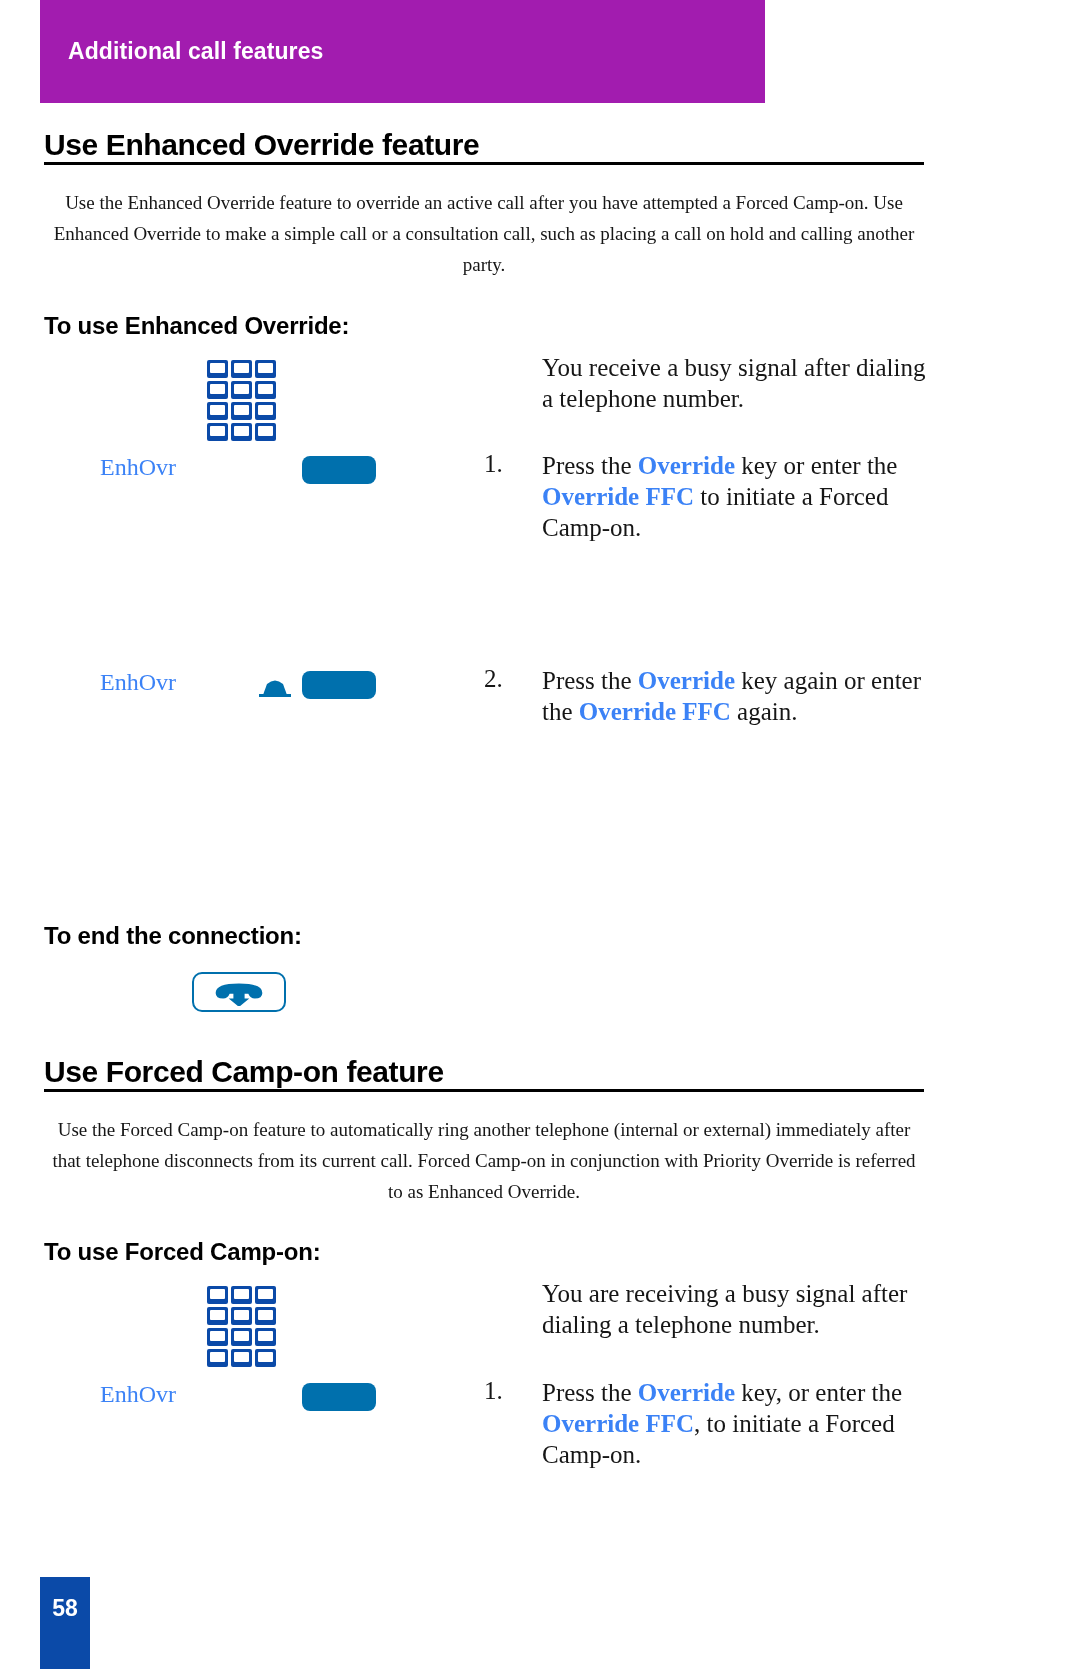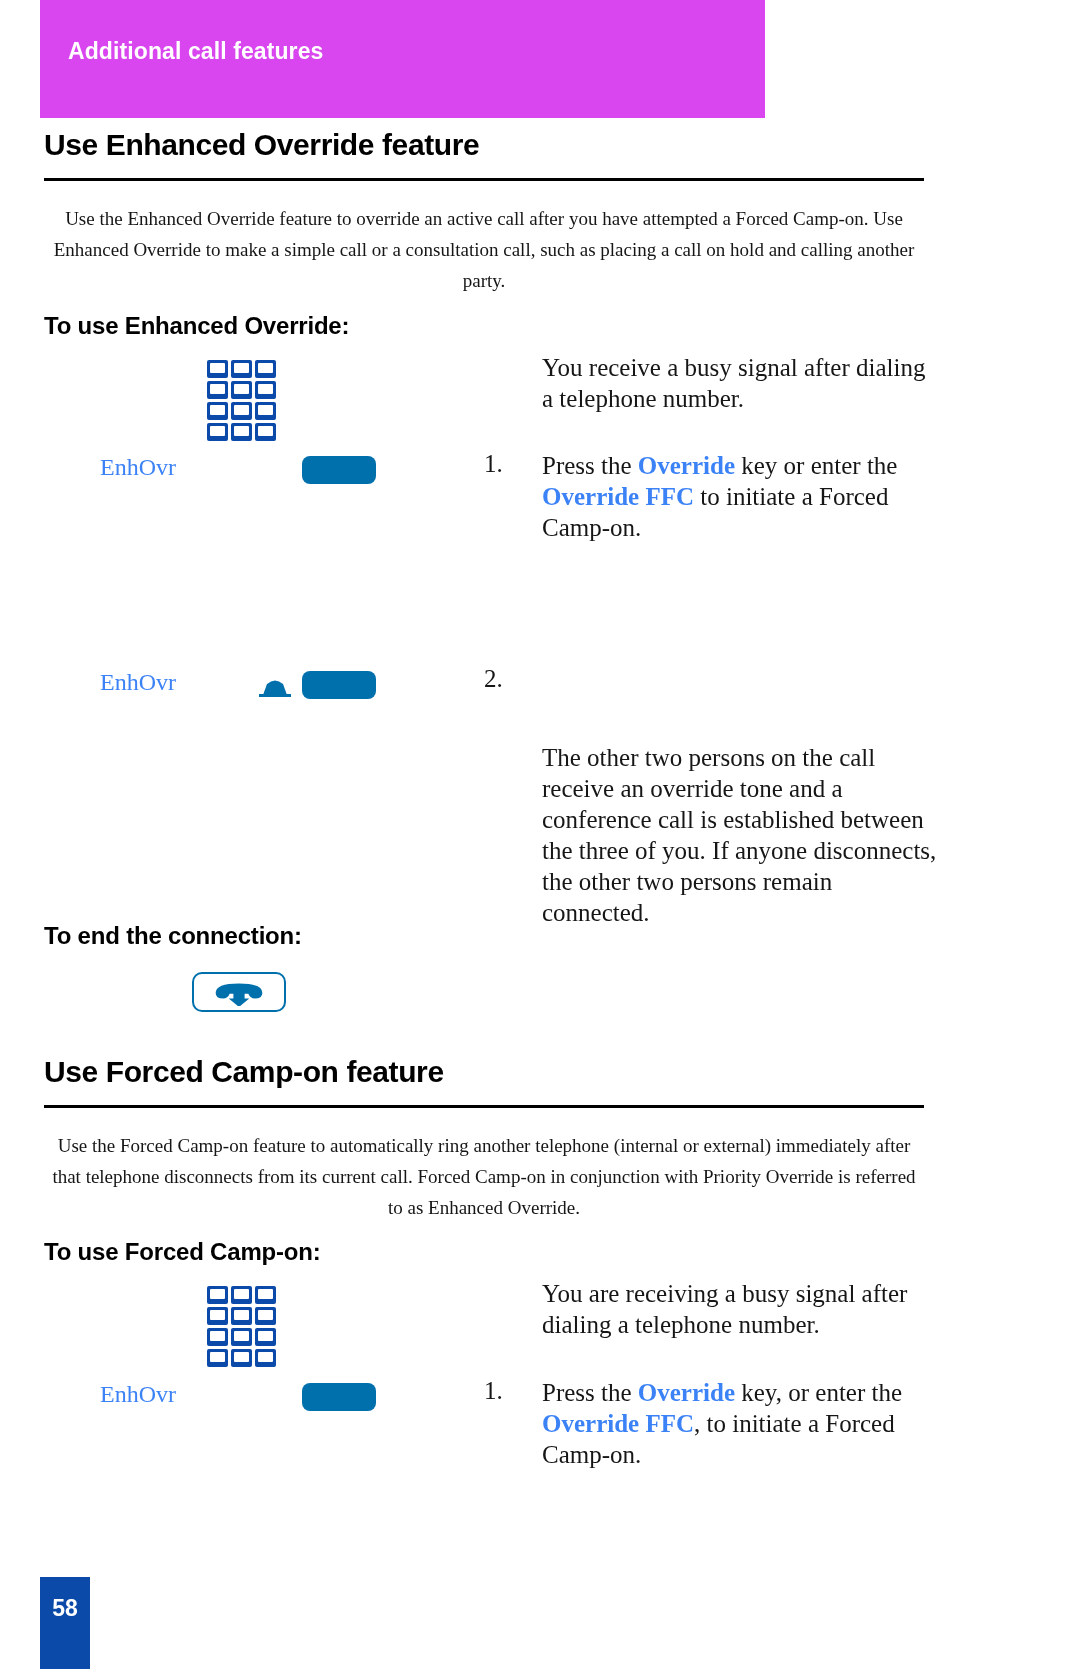--- a/index.html
+++ b/index.html
@@ -14,22 +14,22 @@
     font-family: "Liberation Serif", serif;
     overflow: hidden;
   }
 
   
   .page-header {
     position: absolute;
     left: 40px;
     top: 0;
     width: 725px;
-    height: 118px;
-    background: #d946ef;
+    height: 103px;
+    background: #a21caf;
   }
   .page-header-title {
     position: absolute;
     left: 28px;
     top: 38px;
     color: #ffffff;
     font-family: "Liberation Sans", sans-serif;
     font-weight: bold;
     font-size: 23px;
     letter-spacing: .1px;
@@ -40,21 +40,21 @@
     position: absolute;
     left: 44px;
     width: 880px;
   }
   .section-title {
     font-family: "Liberation Sans", sans-serif;
     font-weight: bold;
     font-size: 30px;
     color: #000000;
     letter-spacing: -0.4px;
-    padding-bottom: 16px;
+    padding-bottom: 0;
     white-space: nowrap;
   }
   .section-rule {
     border-bottom: 3px solid #000000;
     width: 880px;
     margin-bottom: 22px;
   }
 
   
   .para {
@@ -250,26 +250,26 @@
     <div class="keylabel" style="left:48px; top:4px;">EnhOvr</div>
     <div class="handset-small" style="left:205px; top:10px;">
       <svg viewBox="0 0 36 22" width="36" height="22" aria-hidden="true">
         <path d="M6 20 L10 9 Q18 2 26 9 L30 20 Z" fill="#0070AD"></path>
         <rect x="2" y="19" width="32" height="3" fill="#0070AD"></rect>
       </svg>
     </div>
     <div class="softkey" style="left:250px; top:6px;"></div>
   </div>
   <div class="col-num">2.</div>
+  <div class="col-text"><span>Press the </span><span class="hl">Override</span><span> key again or enter the </span><span class="hl">Override FFC</span><span> again.</span></div>
 </div>
 
 <div class="steprow" style="top:742px;">
   <div class="col-icons"></div>
   <div class="col-num"></div>
-  <div class="col-text">The other two persons on the call receive an override tone and a conference call is established between the three of you. If anyone disconnects, the other two persons remain connected.</div>
 </div>
 
 <div class="section" style="top:922px;">
   <div class="subhead">To end the connection:</div>
 </div>
 
 <div class="steprow" style="top:962px;">
   <div class="col-icons">
     <div class="goodbye-key" style="left:140px; top:10px;">
       <svg viewBox="0 0 62 30" width="58" height="28" aria-hidden="true">

